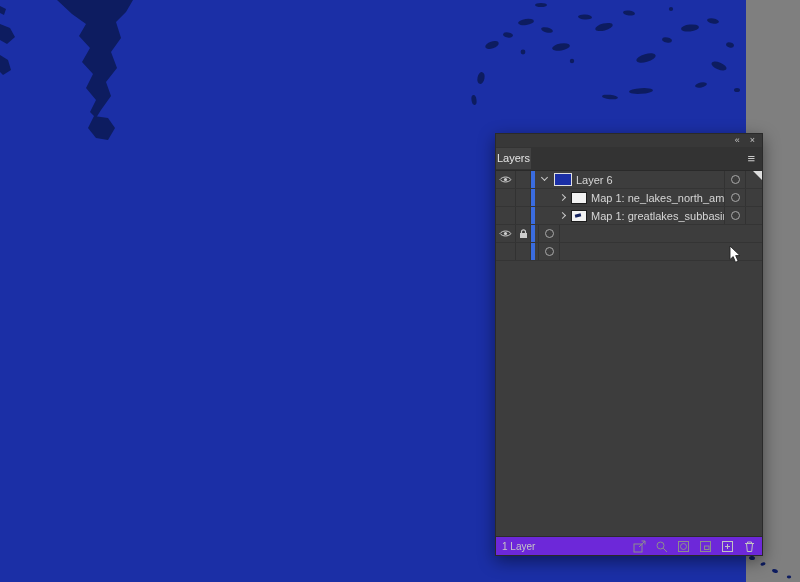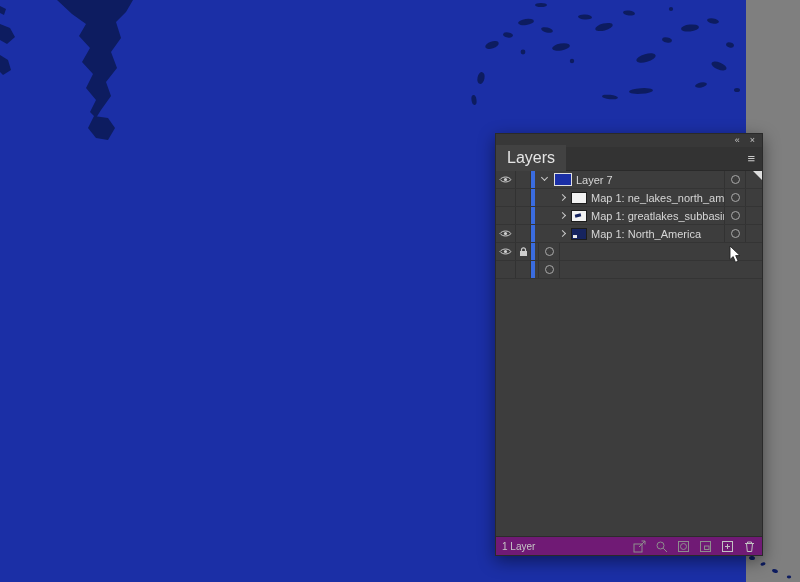--- a/index.html
+++ b/index.html
@@ -14,21 +14,21 @@
   
   .panel{position:absolute;left:495px;top:133px;width:268px;height:423px;
          background:#3d3d3d;border:1px solid #2a2a2a;box-sizing:border-box;
          box-shadow:0 5px 16px rgba(0,0,0,.45);display:flex;flex-direction:column;
          color:#d8d8d8;font-size:11px;}
   .chrome{height:13px;background:#383838;display:flex;justify-content:flex-end;
           align-items:center;gap:10px;padding:0 7px;font-size:9px;color:#c4c4c4;flex:none;}
   .chrome span{cursor:default;line-height:1;}
   .tabbar{height:23px;background:#333333;border-bottom:1px solid #2a2a2a;
           display:flex;align-items:center;justify-content:space-between;flex:none;}
-  .tab{padding:4px 11px 5px;background:#424242;color:#e5e5e5;font-size:16px;}
+  .tab{padding:4px 1px 5px;background:#424242;color:#e5e5e5;font-size:11px;}
   .menu-btn{margin-right:7px;font-size:13px;color:#c8c8c8;line-height:1;}
 
   .rows{flex:1;background:#3d3d3d;overflow:hidden;}
   .row{height:17px;display:flex;align-items:stretch;border-bottom:1px solid #343434;position:relative;}
   .cell-eye{width:19px;flex:none;border-right:1px solid #323232;display:flex;align-items:center;justify-content:center;}
   .cell-lock{width:14px;flex:none;border-right:1px solid #323232;display:flex;align-items:center;justify-content:center;}
   .colorbar{width:4px;flex:none;background:#3a6cdf;margin-right:3px;}
   .main{flex:1;display:flex;align-items:center;gap:4px;padding-left:3px;min-width:0;}
   .indent{width:13px;flex:none;}
   .chev{width:9px;height:9px;flex:none;position:relative;}
@@ -43,21 +43,21 @@
   .thumb.navy{background:#16245f;}
   .thumb.navy::after{content:"";position:absolute;left:1px;bottom:1px;width:4px;height:3px;background:#e8e8e8;}
   .thumb.bgnavy{background:#0d1a5e;border:1px solid #cccccc;}
   .label{flex:1;min-width:0;white-space:nowrap;overflow:hidden;color:#d6d6d6;font-size:11px;}
   .cell-circle{width:20px;flex:none;border-left:1px solid #323232;display:flex;align-items:center;justify-content:center;}
   .circle{width:7px;height:7px;border:1px solid #a8a8a8;border-radius:50%;}
   .cell-sel{width:16px;flex:none;border-left:1px solid #323232;position:relative;}
   .sel-tri{position:absolute;right:0;top:0;width:0;height:0;
       border-top:9px solid #dedede;border-left:9px solid transparent;}
 
-  .statusbar{height:18px;flex:none;border-top:1px solid #2c2c2c;background:#701a75;
+  .statusbar{height:18px;flex:none;border-top:1px solid #2c2c2c;background:#6d28d9;
       display:flex;align-items:center;padding:0 6px;}
   .status-text{flex:1;font-size:10px;color:#c6c6c6;}
   .footer-icons{display:flex;align-items:center;gap:9px;}
   .ficon{display:flex;align-items:center;}
 
   .cursor{position:absolute;left:729px;top:245px;width:13px;height:19px;z-index:50;pointer-events:none;}
 </style>
 </head>
 <body>
 
@@ -127,21 +127,21 @@
           <svg width="13" height="9" viewBox="0 0 13 9">
               <path d="M1 4.5 C3.5 1.2 9.5 1.2 12 4.5 C9.5 7.8 3.5 7.8 1 4.5 Z" fill="none" stroke="#cfcfcf"></path>
               <circle cx="6.5" cy="4.5" r="1.6" fill="#cfcfcf"></circle>
             </svg>
         </div>
         <div class="cell-lock"></div>
         <div class="colorbar"></div>
         <div class="main">
           <span class="chev chev-down"></span>
           <span class="thumb layerblue"></span>
-          <span class="label">Layer 7</span>
+          <span class="label">Layer 6</span>
         </div>
         <div class="cell-circle">
             <span class="circle"></span>
           </div>
         <div class="cell-sel">
             <span class="sel-tri"></span>
           </div>
       </div>
 
       <div class="row">
@@ -170,48 +170,28 @@
           <span class="chev chev-right"></span>
           <span class="thumb sub"></span>
           <span class="label">Map 1: greatlakes_subbasins</span>
         </div>
         <div class="cell-circle">
             <span class="circle"></span>
           </div>
         <div class="cell-sel"></div>
       </div>
 
+
       <div class="row">
         <div class="cell-eye">
           <svg width="13" height="9" viewBox="0 0 13 9">
               <path d="M1 4.5 C3.5 1.2 9.5 1.2 12 4.5 C9.5 7.8 3.5 7.8 1 4.5 Z" fill="none" stroke="#cfcfcf"></path>
               <circle cx="6.5" cy="4.5" r="1.6" fill="#cfcfcf"></circle>
             </svg>
         </div>
-        <div class="cell-lock"></div>
-        <div class="colorbar"></div>
-        <div class="main">
-          <span class="indent"></span>
-          <span class="chev chev-right"></span>
-          <span class="thumb navy"></span>
-          <span class="label">Map 1: North_America</span>
-        </div>
-        <div class="cell-circle">
-            <span class="circle"></span>
-          </div>
-        <div class="cell-sel"></div>
-      </div>
-
-      <div class="row">
-        <div class="cell-eye">
-          <svg width="13" height="9" viewBox="0 0 13 9">
-              <path d="M1 4.5 C3.5 1.2 9.5 1.2 12 4.5 C9.5 7.8 3.5 7.8 1 4.5 Z" fill="none" stroke="#cfcfcf"></path>
-              <circle cx="6.5" cy="4.5" r="1.6" fill="#cfcfcf"></circle>
-            </svg>
-        </div>
         <div class="cell-lock">
           <svg width="9" height="10" viewBox="0 0 9 10">
               <rect x="1" y="4" width="7" height="5" fill="#cfcfcf"></rect>
               <path d="M2.5 4 V2.8 a2 2 0 0 1 4 0 V4" fill="none" stroke="#cfcfcf" stroke-width="1.2"></path>
             </svg>
         </div>
         <div class="colorbar"></div>
         <div class="cell-circle">
             <span class="circle"></span>
           </div>

